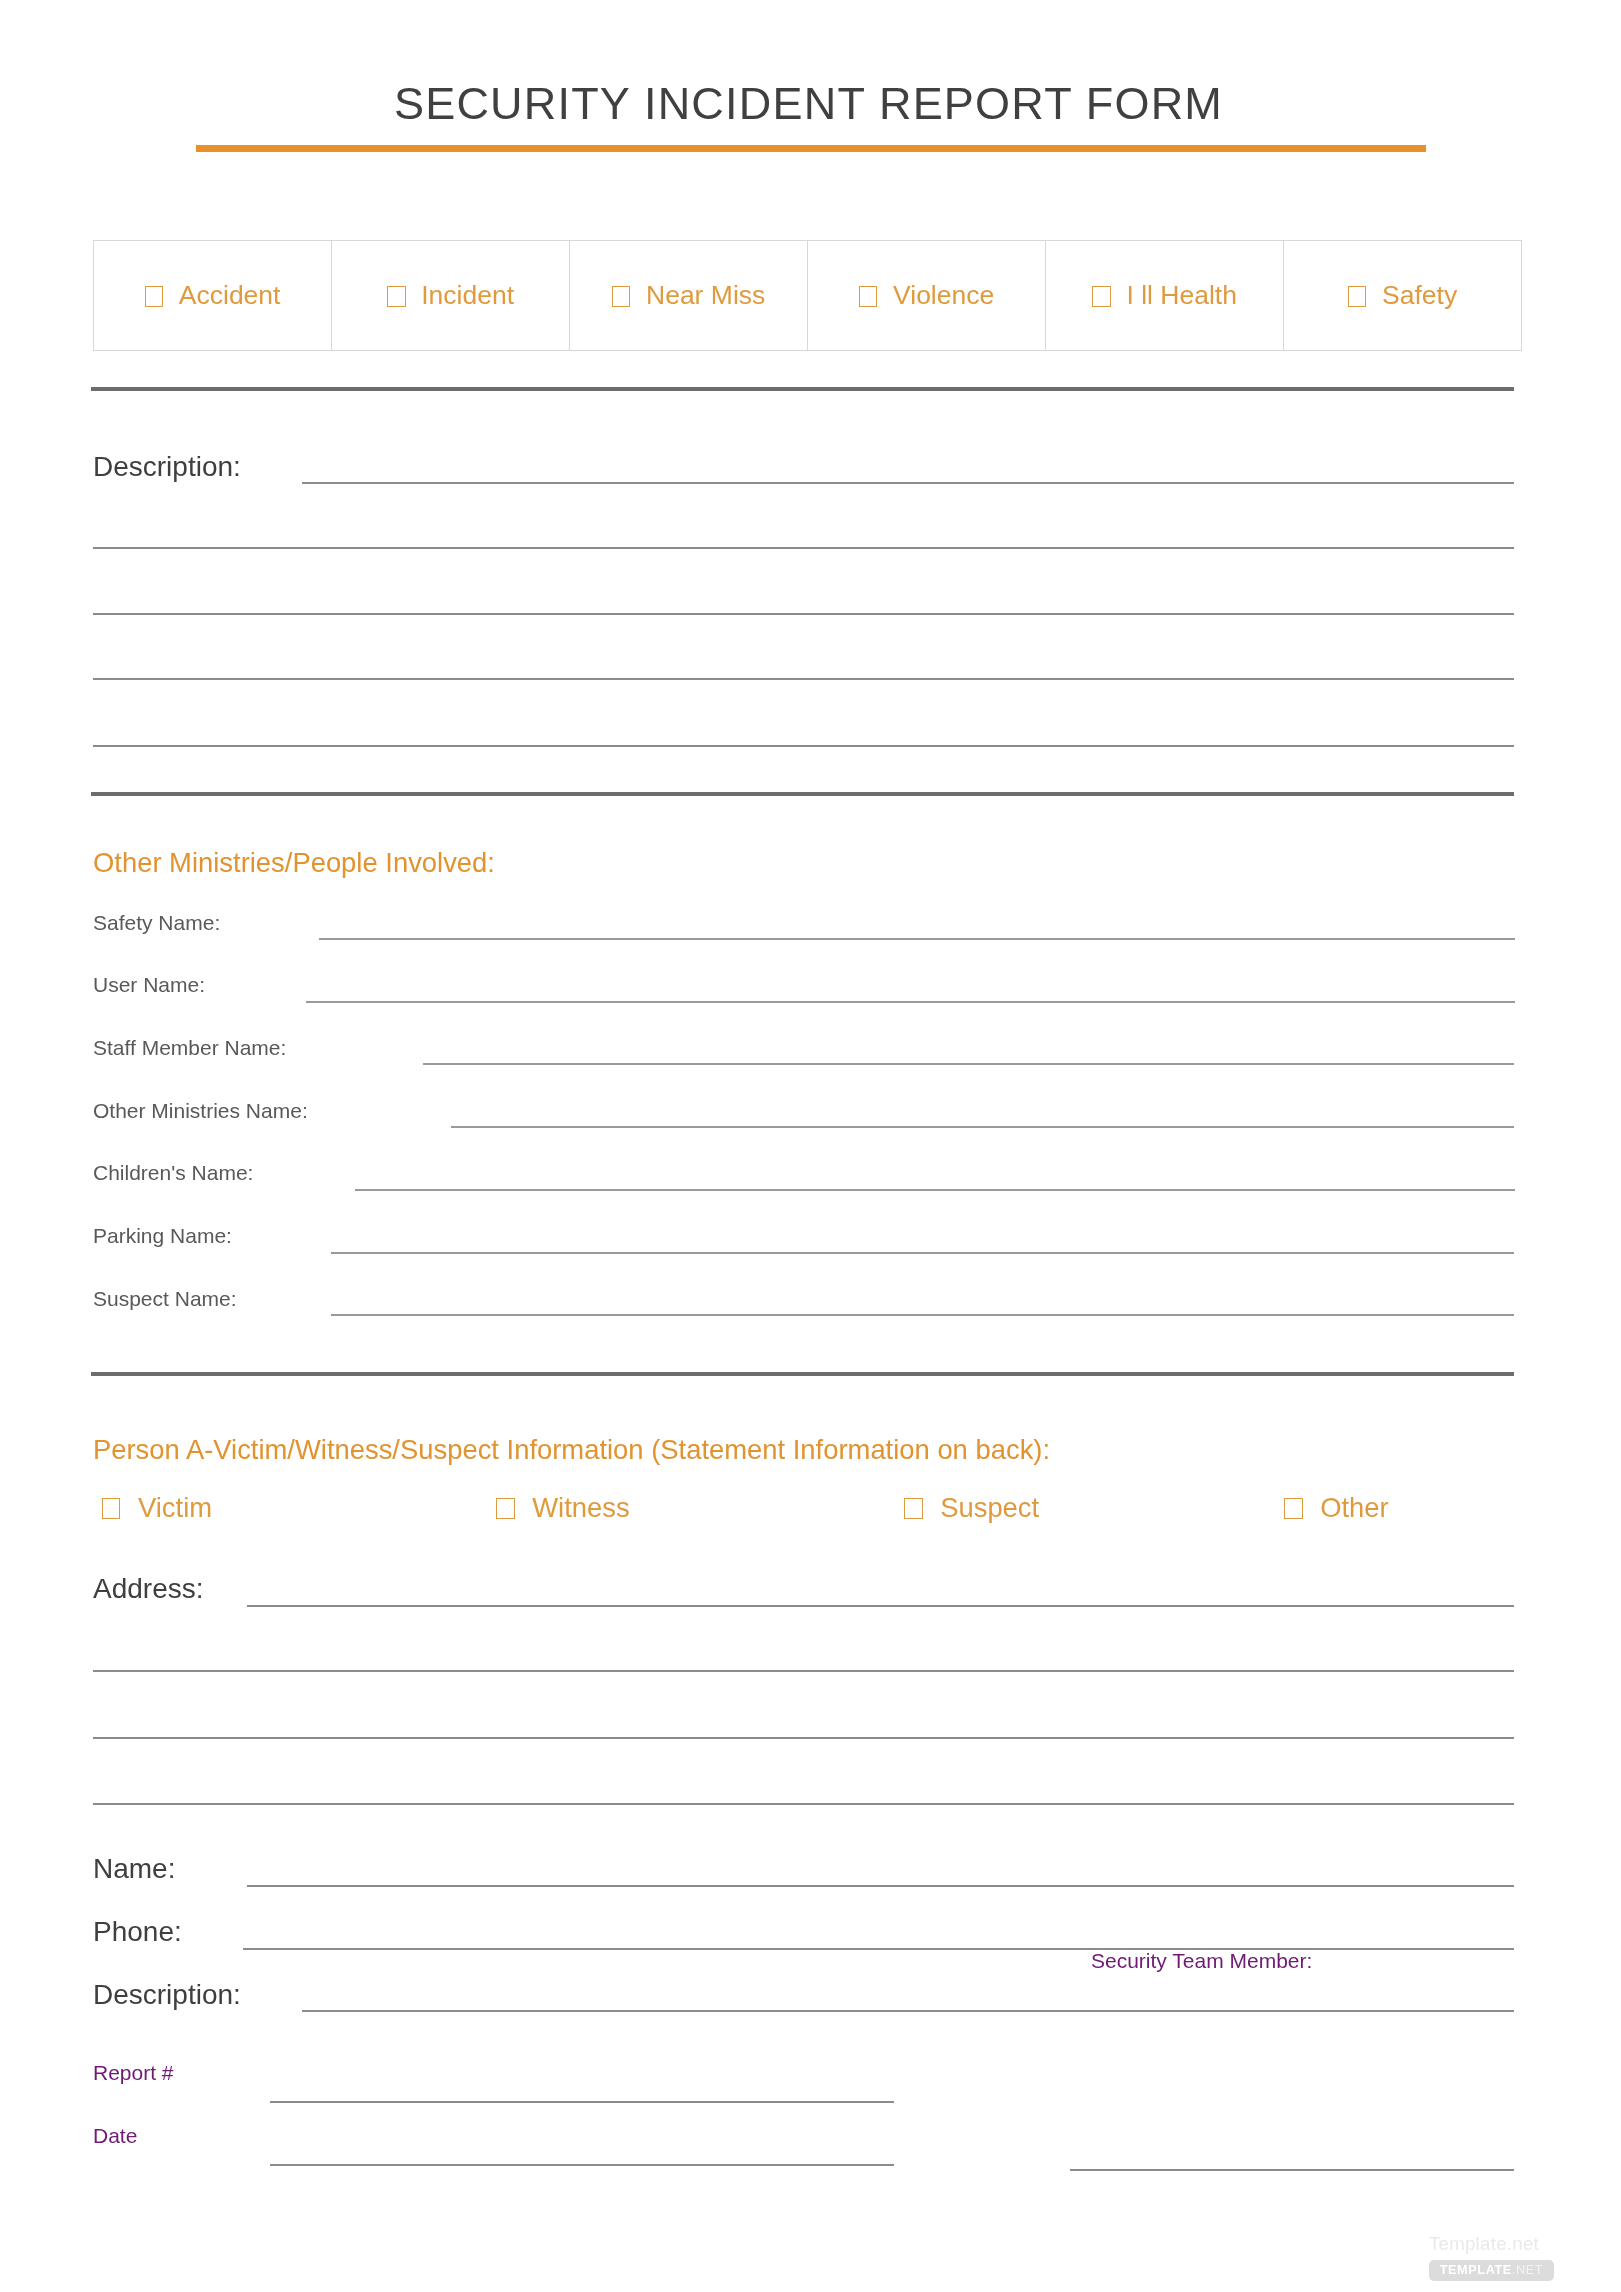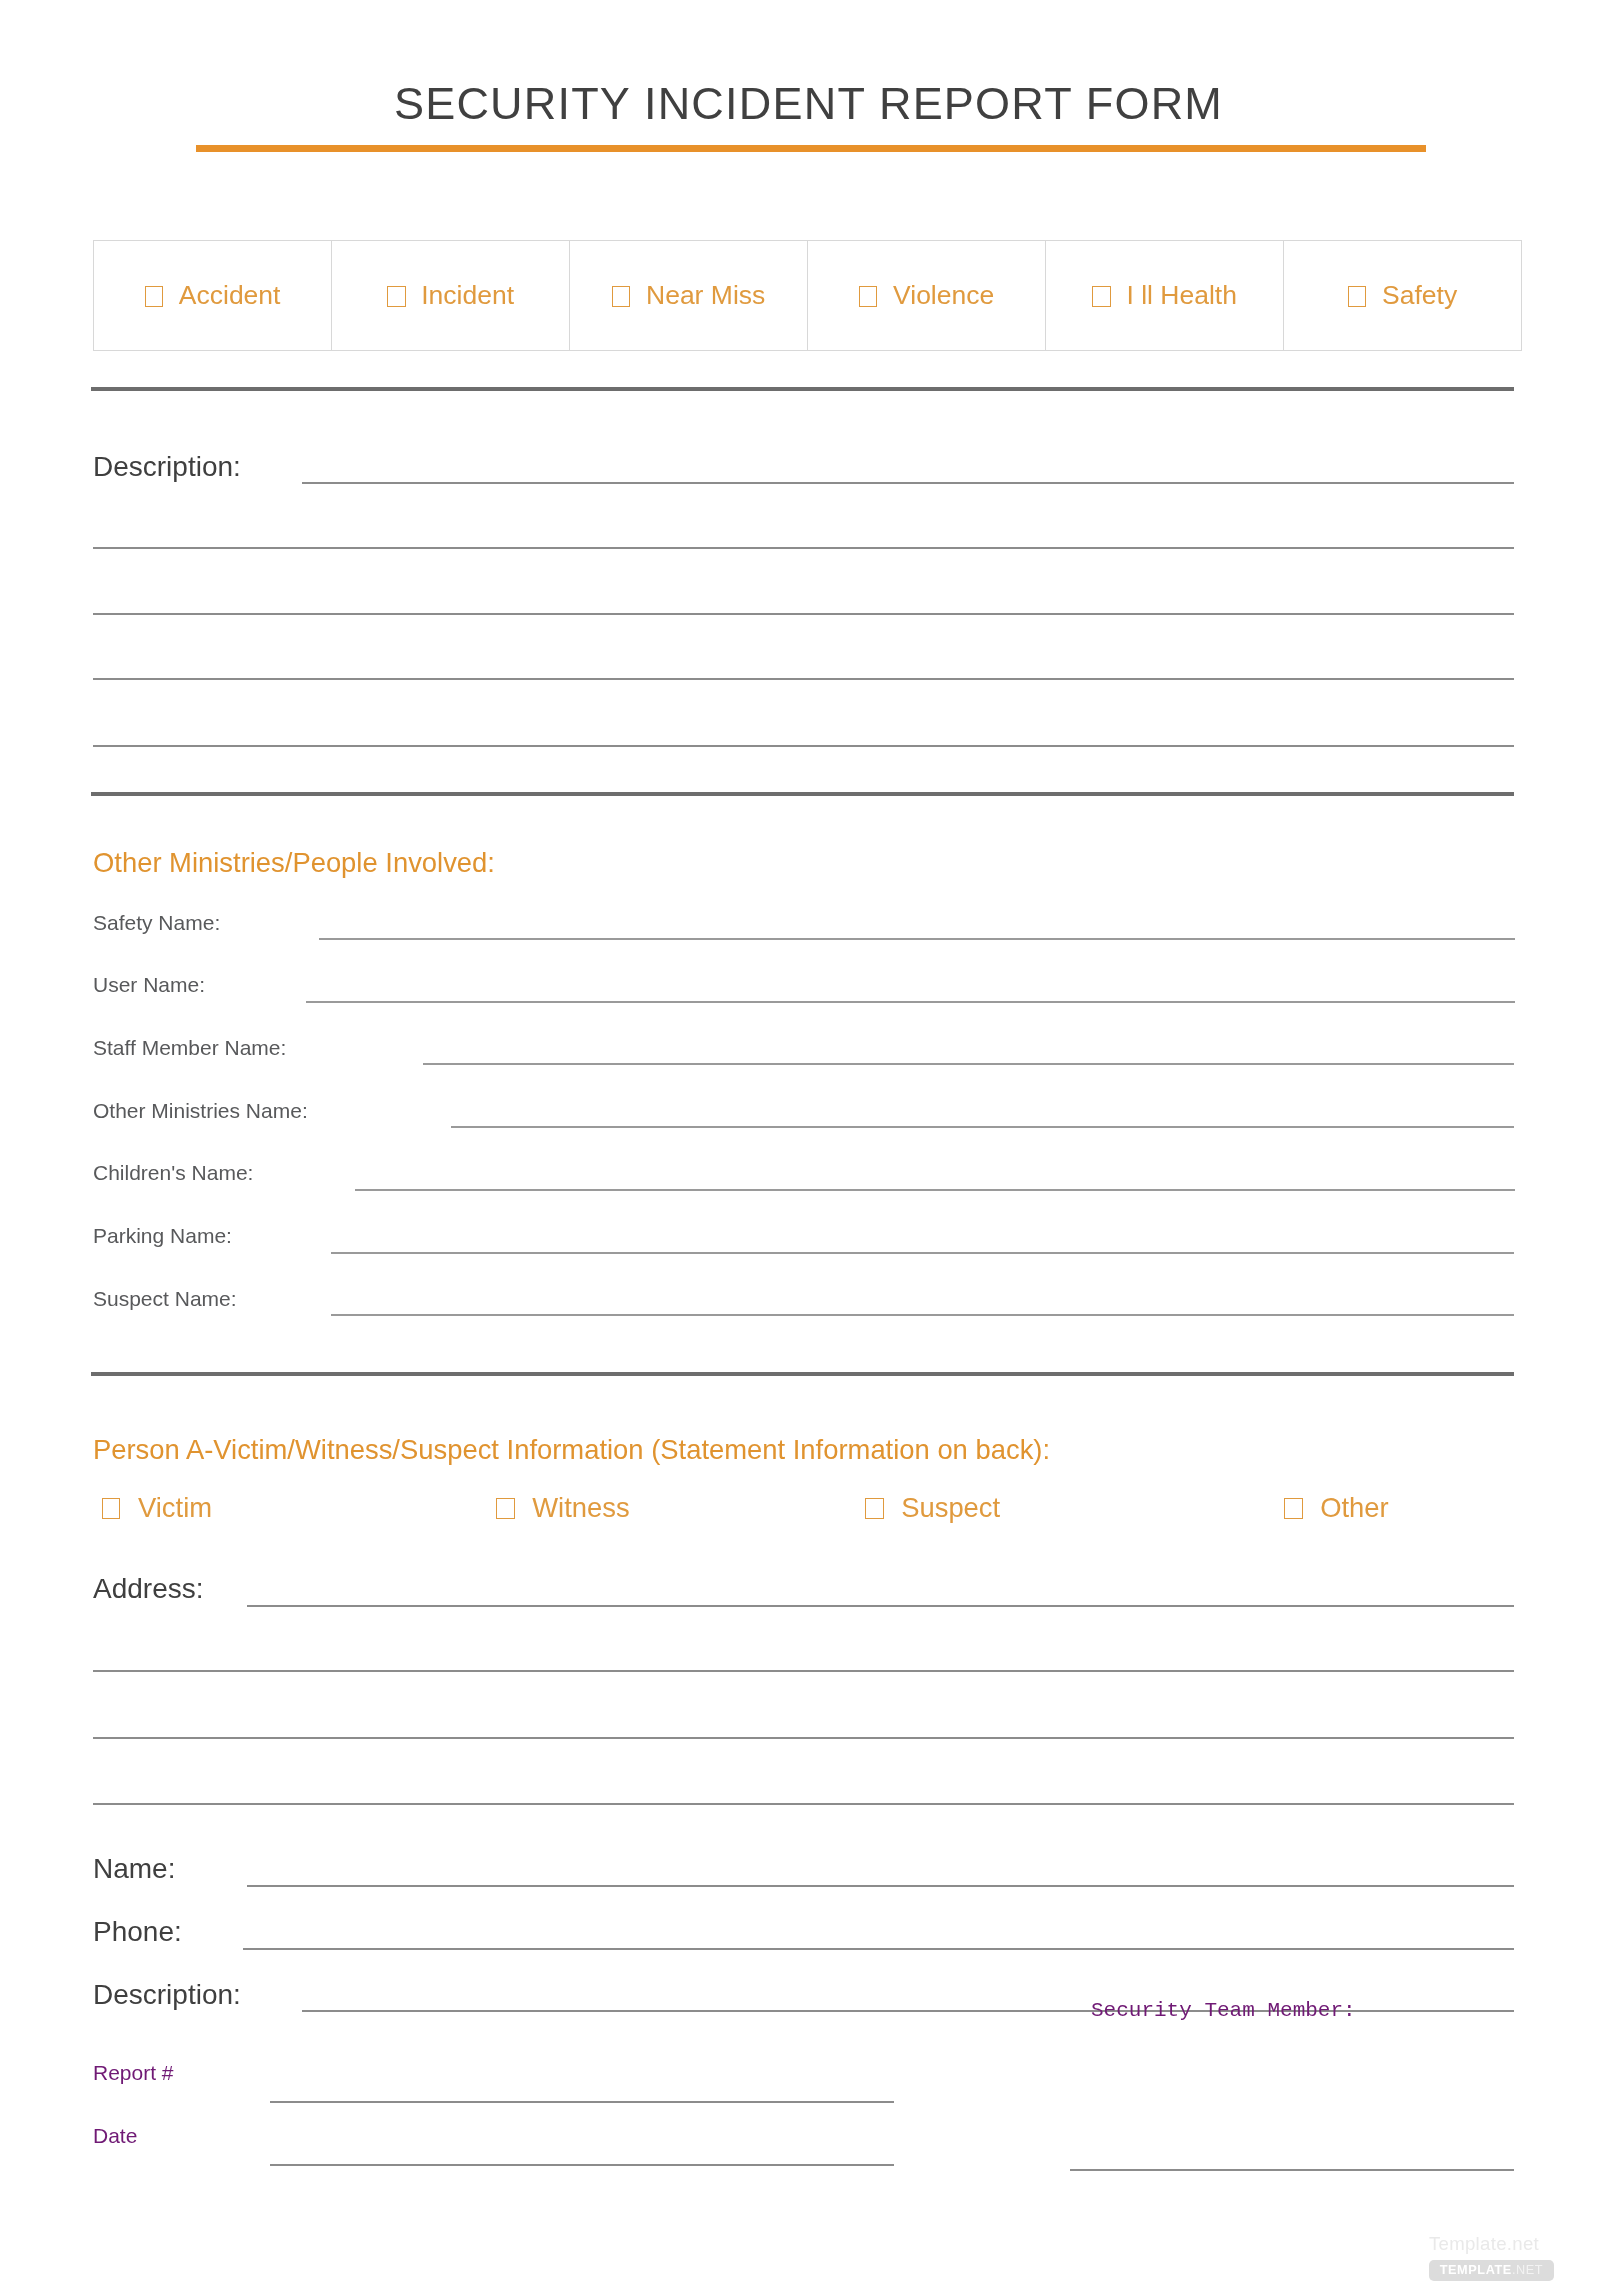--- a/index.html
+++ b/index.html
@@ -273,21 +273,21 @@
 
   <div class="person-row">
     <div class="person-opt" style="left:8.8px; top:5.9px;">
       <span class="cbox"></span>
       <span>Victim</span>
     </div>
     <div class="person-opt" style="left:403px; top:5.9px;">
       <span class="cbox"></span>
       <span>Witness</span>
     </div>
-    <div class="person-opt" style="left:758px; top:5.9px;padding-left:14px;">
+    <div class="person-opt" style="left:797px; top:5.9px;padding-left:14px;">
       <span class="cbox"></span>
       <span>Suspect</span>
     </div>
     <div class="person-opt" style="left:1191px; top:5.9px;">
       <span class="cbox"></span>
       <span>Other</span>
     </div>
   </div>
 
   <div class="lbl lbl-dark" style="left:93px; top:1575px; font-size:28px;">Address:</div>
@@ -304,20 +304,20 @@
 
   <div class="lbl lbl-dark" style="left:93px; top:1981px; font-size:28px;">Description:</div>
   <div class="rule" style="left:302px; top:2010px; width:1212px;"></div>
 
   <div class="lbl lbl-orange" style="left:93px; top:2062px;">Report #</div>
   <div class="rule" style="left:270px; top:2101px; width:624px;"></div>
 
   <div class="lbl lbl-orange" style="left:93px; top:2125px;">Date</div>
   <div class="rule" style="left:270px; top:2164px; width:624px;"></div>
 
-  <div class="lbl lbl-orange" style="left:1091px; top:2000px;font-family:Liberation Mono, monospace;">Security Team Member:</div>
+  <div class="lbl lbl-orange" style="left:1091px; top:1950px;">Security Team Member:</div>
   <div class="rule" style="left:1070px; top:2169px; width:444px;"></div>
 
   <div class="wm-text">Template.net</div>
   <div class="wm-pill"><b>TEMPLATE</b><span>.NET</span></div>
 
 </div>
 
 
 </body></html>

